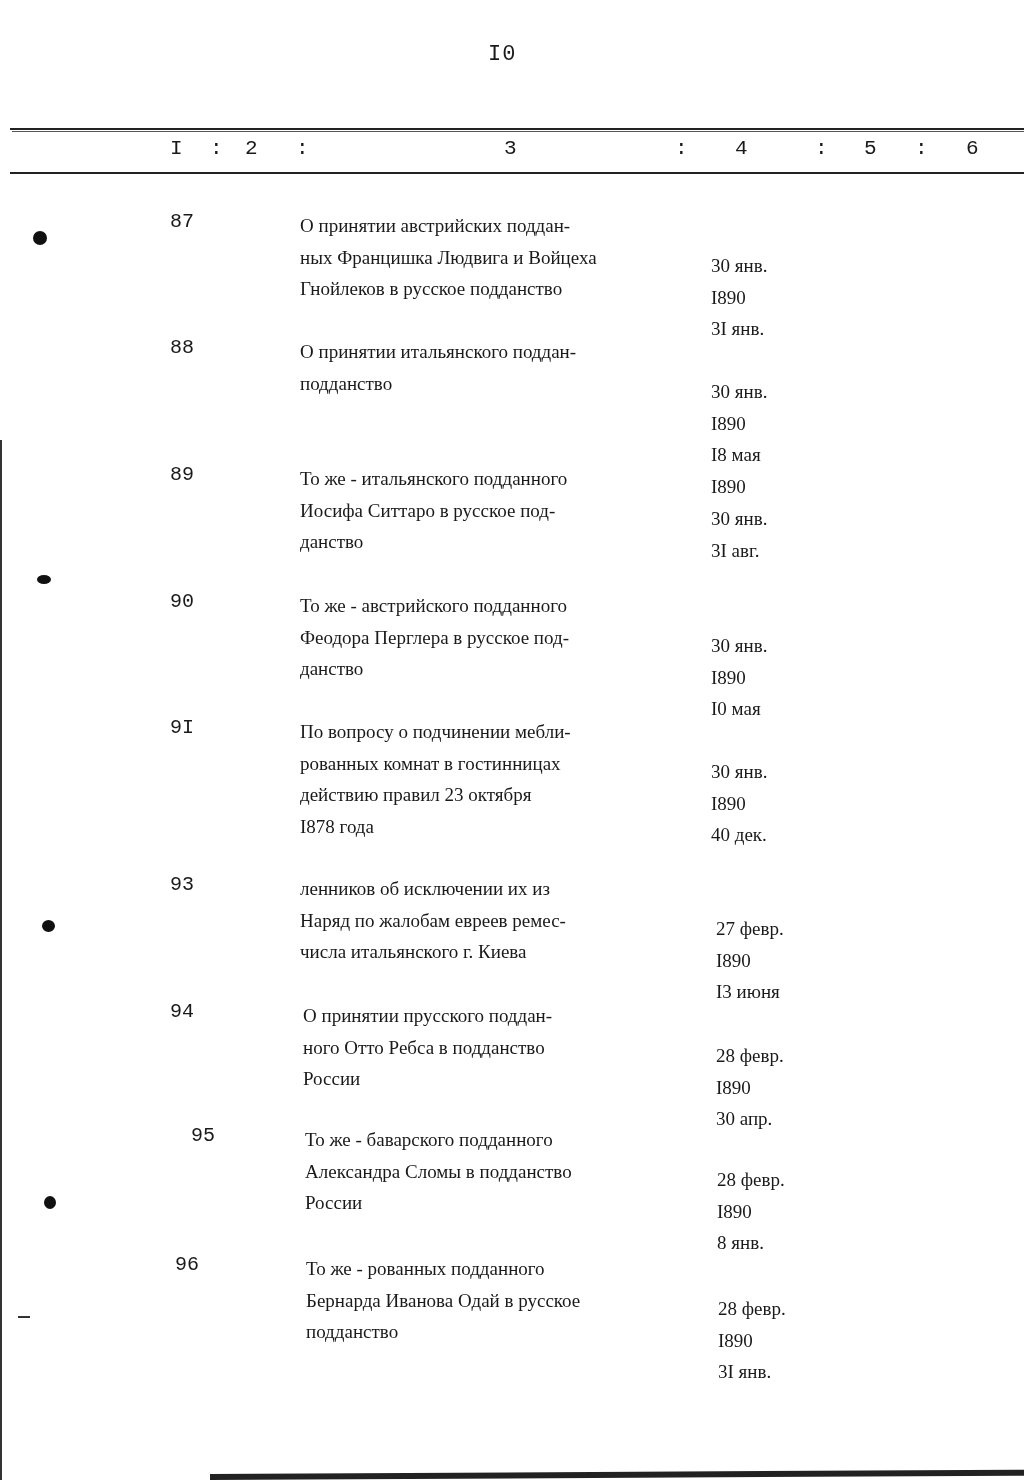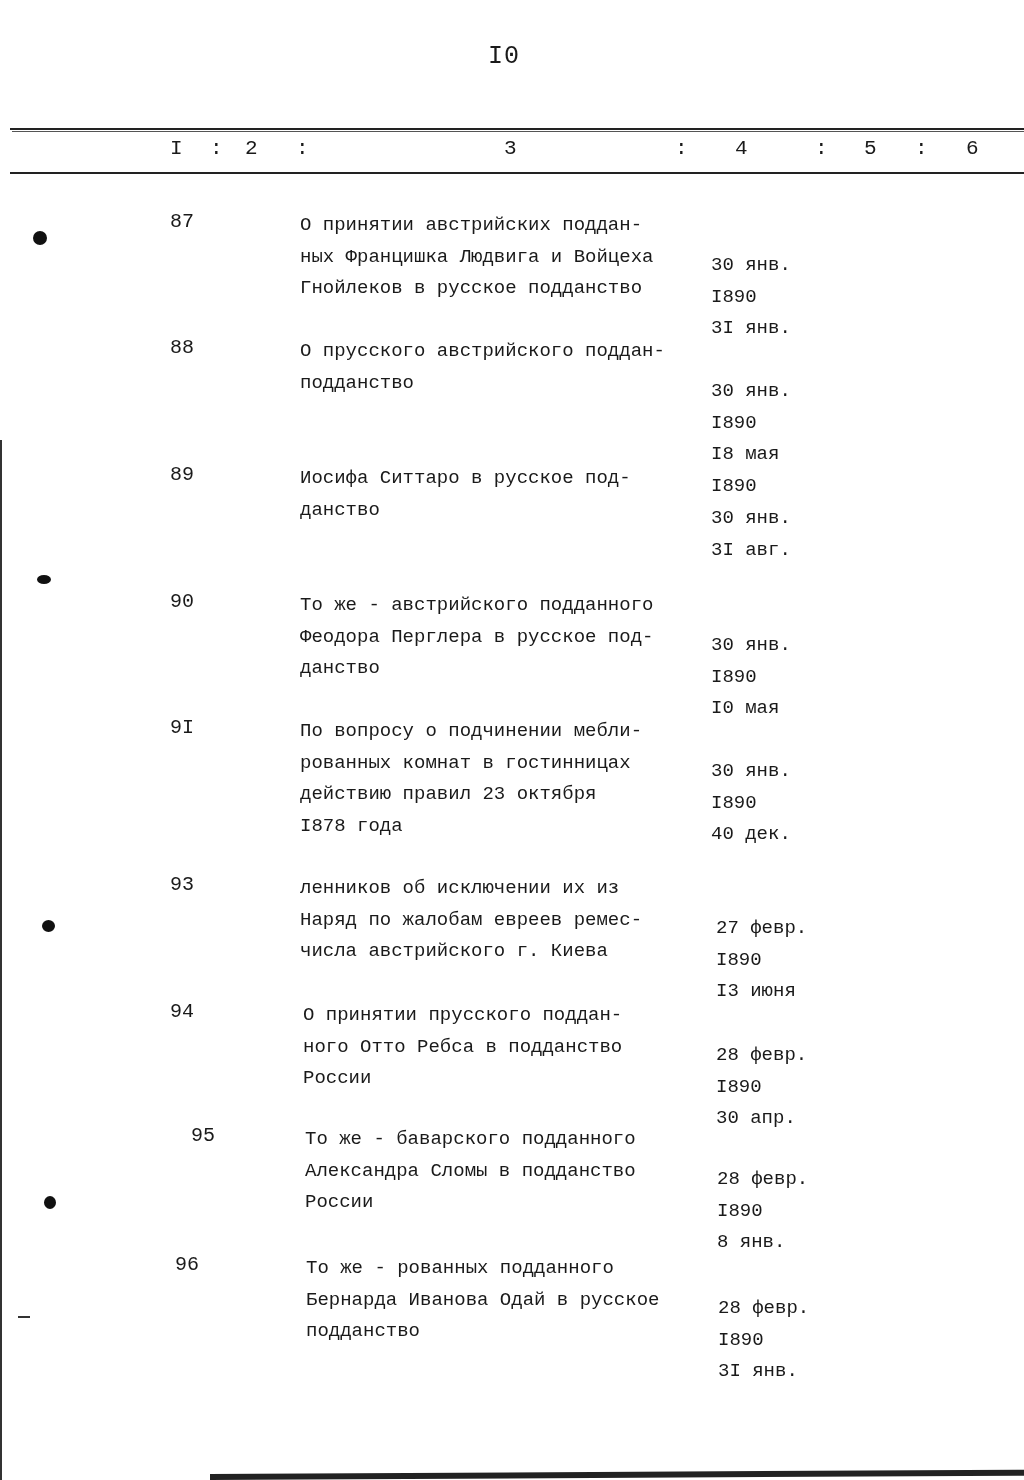--- a/index.html
+++ b/index.html
@@ -3,41 +3,41 @@
   <meta charset="utf-8">
   <style>
     html, body { margin: 0; padding: 0; }
     body {
       width: 1024px; height: 1480px; position: relative; overflow: hidden;
       background: #ffffff; color: #1a1a1a;
       font-family: "Liberation Mono", "DejaVu Sans Mono", monospace;
     }
     .page-number {
       position: absolute; top: 42px; left: 488px;
-      font-size: 25px; letter-spacing: 1px;
+      font-size: 22px; letter-spacing: 1px;
     }
     .rule {
       position: absolute; left: 10px; right: 0; height: 2px; background: #222;
     }
     .rule.top { top: 128px; }
     .rule.top2 { top: 131px; height: 1px; background: #555; left: 12px; }
     .rule.bottom { top: 172px; }
     .header-row {
       position: absolute; top: 137px; left: 0; width: 1024px; height: 30px;
       font-size: 21px;
     }
     .header-row span { position: absolute; top: 0; }
     .entry { position: absolute; left: 0; width: 1024px; font-size: 19px; }
     .entry .num {
       position: absolute; left: 170px; top: 0;
       font-family: Liberation Mono, monospace; font-size: 20px;
     }
     .entry .desc { position: absolute; left: 300px; top: 0; }
     .entry .dates { position: absolute; left: 711px; top: 0; margin-top: 40px; }
-    .line { display: block; height: 31.5px; line-height: 31.5px; white-space: pre; }
+    .line { display: block; height: 31.5px; line-height: 31.5px; white-space: pre; font-family: Liberation Serif, serif; }
     .mark { position: absolute; background: #111; border-radius: 50%; }
     .edge-left { position: absolute; left: 0; top: 440px; width: 2px; height: 1040px; background: #333; }
     .edge-bottom {
       position: absolute; left: 210px; right: 0; bottom: 0; height: 6px; background: #222;
       transform: skewY(-0.3deg); transform-origin: left bottom;
     }
     .dash-mark { position: absolute; left: 18px; top: 1316px; width: 12px; height: 2px; background: #333; }
   </style>
 </head>
 <body>
@@ -74,34 +74,35 @@
     <div class="dates">
       <span class="line">30 янв.</span>
       <span class="line">I890</span>
       <span class="line">3I янв.</span>
     </div>
   </div>
 
   <div class="entry" style="top:336px">
     <div class="num">88</div>
     <div class="desc">
-      <span class="line">О прусского австрийского поддан-</span>
+      <span class="line">О принятии итальянского поддан-</span>
       <span class="line">подданство</span>
     </div>
     <div class="dates">
       <span class="line">30 янв.</span>
       <span class="line">I890</span>
       <span class="line">I8 мая</span>
       <span class="line">I890</span>
     </div>
   </div>
 
   <div class="entry" style="top:463px">
     <div class="num">89</div>
     <div class="desc">
+      <span class="line">То же - итальянского подданного</span>
       <span class="line">Иосифа Ситтаро в русское под-</span>
       <span class="line">данство</span>
     </div>
     <div class="dates">
       <span class="line">30 янв.</span>
       <span class="line">3I авг.</span>
     </div>
   </div>
 
   <div class="entry" style="top:590px">
@@ -131,21 +132,21 @@
       <span class="line">I890</span>
       <span class="line">40 дек.</span>
     </div>
   </div>
 
   <div class="entry" style="top:873px">
     <div class="num">93</div>
     <div class="desc">
       <span class="line">ленников об исключении их из</span>
       <span class="line">Наряд по жалобам евреев ремес-</span>
-      <span class="line">числа австрийского г. Киева</span>
+      <span class="line">числа итальянского г. Киева</span>
     </div>
     <div class="dates" style="left:716px">
       <span class="line">27 февр.</span>
       <span class="line">I890</span>
       <span class="line">I3 июня</span>
     </div>
   </div>
 
   <div class="entry" style="top:1000px">
     <div class="num">94</div>

